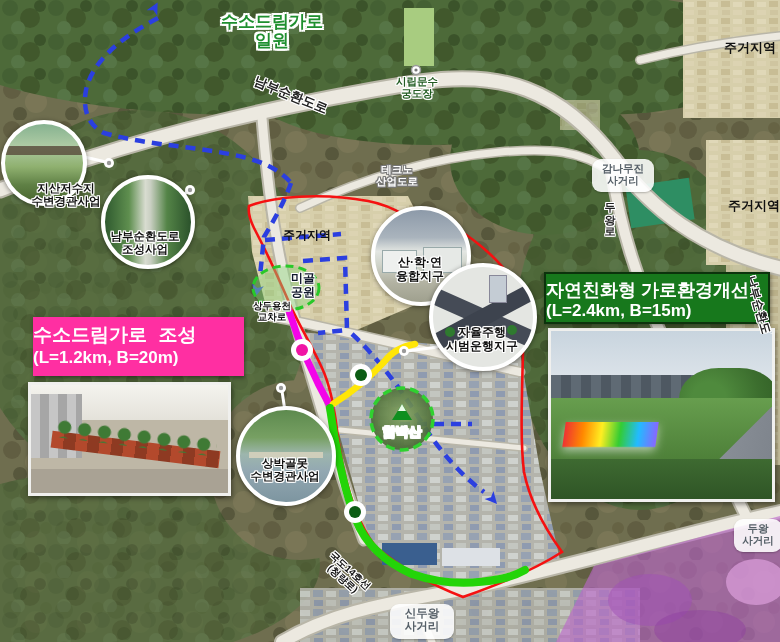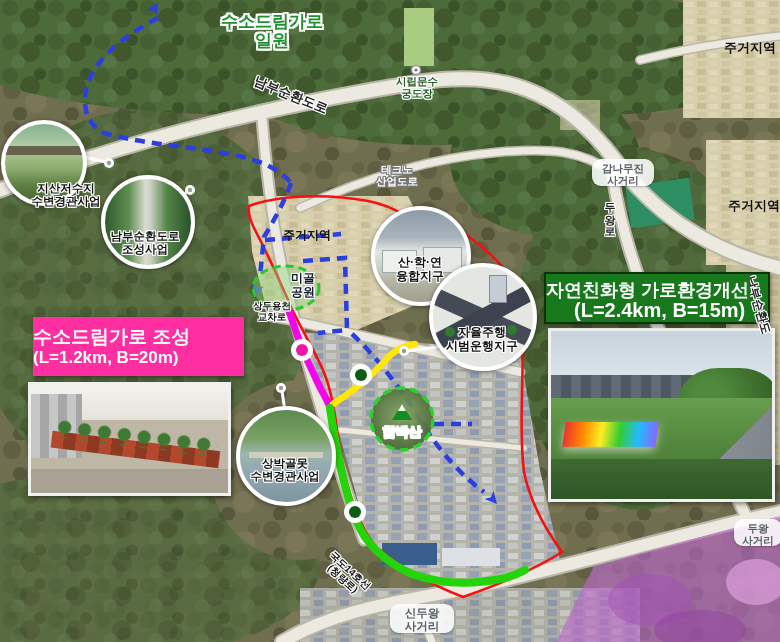--- a/index.html
+++ b/index.html
@@ -5,21 +5,21 @@
   html,body{margin:0;padding:0;background:#222;}
   #map{position:relative;width:780px;height:642px;overflow:hidden;
        font-family:"Liberation Sans","DejaVu Sans",sans-serif;background:#7b7f5e;}
   #map svg{position:absolute;left:0;top:0;}
   .lbl{position:absolute;font-weight:bold;white-space:nowrap;}
   .c2{text-align:center;white-space:normal;}
   .ow{text-shadow:-1px -1px 0 #fff,1px -1px 0 #fff,-1px 1px 0 #fff,1px 1px 0 #fff,0 -1px 0 #fff,0 1px 0 #fff,-1px 0 0 #fff,1px 0 0 #fff;}
   .ow2{text-shadow:-2px -2px 0 #fff,2px -2px 0 #fff,-2px 2px 0 #fff,2px 2px 0 #fff,0 -2px 0 #fff,0 2px 0 #fff,-2px 0 0 #fff,2px 0 0 #fff,-1px -1px 0 #fff,1px 1px 0 #fff;}
   .og{text-shadow:-1px -1px 0 #777,1px -1px 0 #777,-1px 1px 0 #777,1px 1px 0 #777,0 -1px 0 #777,0 1px 0 #777,-1px 0 0 #777,1px 0 0 #777;}
   .bubble{position:absolute;background:rgba(255,255,255,.88);border-radius:9px;
-          color:#566068;font-weight:bold;text-align:center;padding:3px 4px 0;
+          color:#566068;font-weight:bold;text-align:center;padding:3px 4px 6px;
           font-size:10.5px;line-height:12px;box-shadow:0 1px 2px rgba(0,0,0,.25);}
   .callout{position:absolute;border:4px solid #fff;border-radius:50%;
            box-shadow:0 1px 5px rgba(0,0,0,.45);overflow:hidden;}
   .box{position:absolute;text-align:left;color:#fff;font-weight:bold;
        box-shadow:1px 2px 4px rgba(0,0,0,.4);}
   .photo{position:absolute;border:3px solid #f0f0ee;box-shadow:1px 2px 5px rgba(0,0,0,.45);overflow:hidden;}
   .photo>div{position:absolute;}
 </style>
 </head>
 <body>
@@ -240,26 +240,26 @@
   <div style="left:0;top:0;width:100%;height:30%;background:linear-gradient(#c8d4de,#dde4ea);"></div>
   <div style="left:0;top:26%;width:78%;height:16%;background:repeating-linear-gradient(90deg,#5f6a74 0 10px,#4e5862 10px 20px);"></div>
   <div style="left:58%;top:22%;width:45%;height:46%;background:radial-gradient(circle at 30% 40%,#4f8a3d 20%,#3c6e2e 60%,#2f5a24 100%);border-radius:40%;"></div>
   <div style="left:0;top:40%;width:100%;height:36%;background:linear-gradient(#679e4e,#4e8039);"></div>
   <div style="left:40%;top:45%;width:60%;height:55%;background:linear-gradient(100deg,#9aa0a8,#7d838b);clip-path:polygon(30% 100%,100% 0,100% 100%);"></div>
   <div style="left:6%;top:54%;width:42%;height:15%;background:linear-gradient(90deg,#e33,#f80,#fe2,#3c3,#2bf,#86f);filter:blur(.6px);transform:skewX(-8deg);box-shadow:0 4px 9px rgba(255,255,255,.55);"></div>
   <div style="left:0;top:76%;width:100%;height:24%;background:linear-gradient(#3e6a31,#2f5526);"></div>
 </div>
 
 <div class="box" style="left:33px;top:317px;width:211px;height:59px;background:#ff2fa2;padding-top:8px;box-sizing:border-box;">
-  <div style="font-size:19px;line-height:23px;">수소드림가로 조성</div>
+  <div style="font-size:19px;line-height:23px;font-family:Liberation Mono, monospace;">수소드림가로 조성</div>
   <div style="font-size:17px;line-height:20px;">(L=1.2km, B=20m)</div>
 </div>
 <div class="box" style="left:544px;top:272px;width:226px;height:52px;background:#17781c;border:2px solid #0c330c;padding-top:5px;box-sizing:border-box;">
   <div style="font-size:18px;line-height:22px;">자연친화형 가로환경개선</div>
-  <div style="font-size:20px;line-height:19px;padding-left:28px;">(L=2.4km, B=15m)</div>
+  <div style="font-size:17px;line-height:19px;">(L=2.4km, B=15m)</div>
 </div>
 
 <div class="lbl c2 ow2" style="left:218px;top:12px;width:108px;font-size:17px;line-height:19px;color:#1f8f2f;">
   <span>수소드림가로</span><br>
   <span>일원</span>
 </div>
 
 <div class="lbl ow" style="left:258px;top:72px;font-size:13px;color:#222;transform:rotate(22deg);transform-origin:left top;"><span>남부순환도로</span></div>
 
 <div class="lbl c2 ow" style="left:394px;top:76px;width:46px;font-size:10.5px;line-height:11.5px;color:#225c22;">

